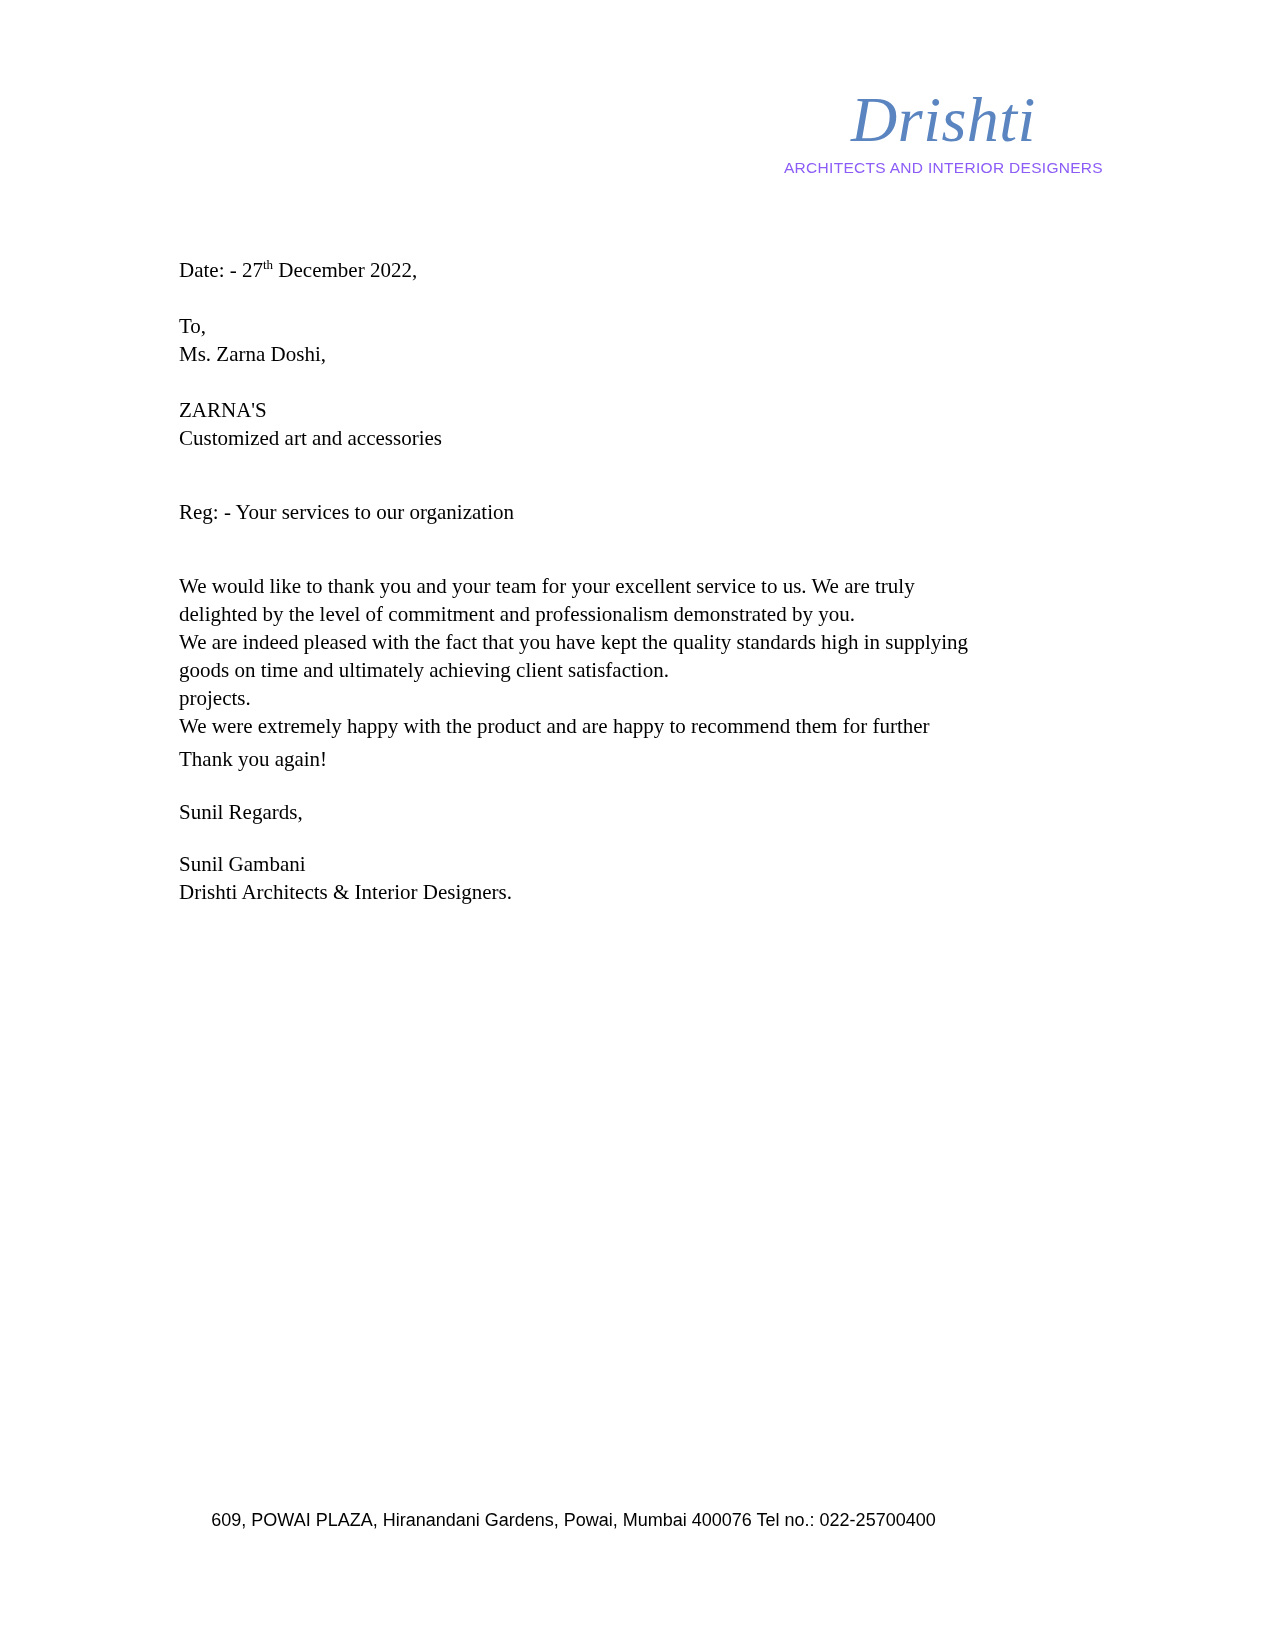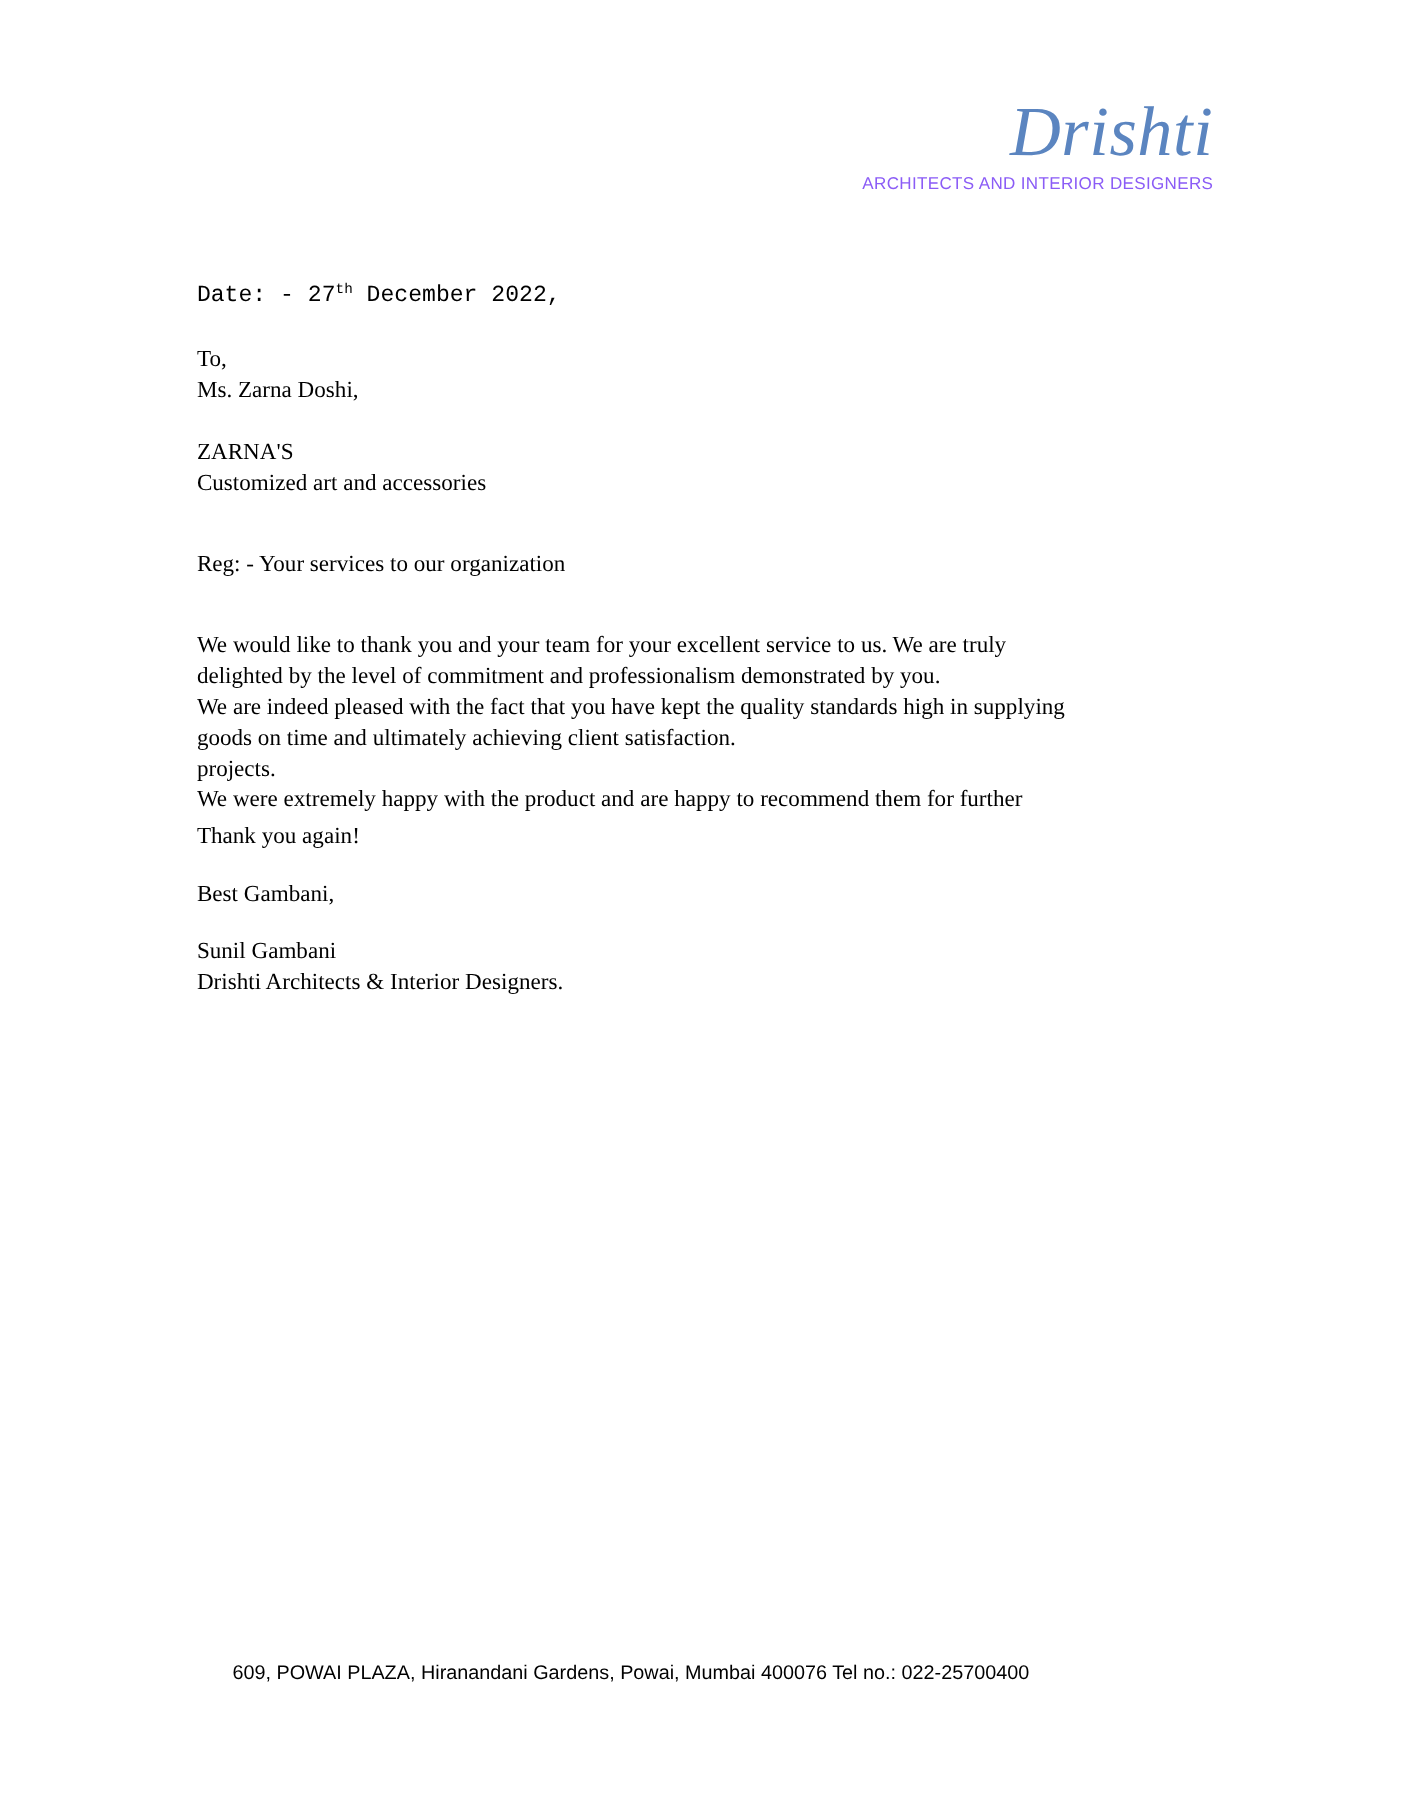--- a/index.html
+++ b/index.html
@@ -12,21 +12,21 @@
   .page {
     position:relative;
     width:1275px; height:1650px;
     background:#ffffff;
     overflow:hidden;
   }
   
   .header {
     position:absolute;
     top:88px; right:172px;
-    text-align:right;
+    text-align:center;
   }
   .logo {
     font-family:"Liberation Serif", serif;
     font-style:italic;
     font-size:64px;
     line-height:1.0;
     letter-spacing:0.5px;
   }
   .tagline {
     margin-top:7px;
@@ -36,21 +36,21 @@
     color:#8b5cf6;
   }
   
   .block {
     position:absolute;
     left:179px;
     width:950px;
     font-size:21px;
     line-height:28px;
   }
-  .block-date      { top:256px;font-family:Liberation Mono, monospace; }
+  .block-date      { top:256px; }
   .block-to        { top:312px; }
   .block-company   { top:396px; }
   .block-subject   { top:498px; }
   .block-body      { top:572px; }
   .block-thanks    { top:745px; }
   .block-closing   { top:798px; }
   .block-signature { top:850px; }
   sup.ordinal {
     font-size:0.62em;
     vertical-align:super;
@@ -97,21 +97,21 @@
     <div>We would like to thank you and your team for your excellent service to us. We are truly</div>
     <div>delighted by the level of commitment and professionalism demonstrated by you.</div>
     <div>We are indeed pleased with the fact that you have kept the quality standards high in supplying</div>
     <div>goods on time and ultimately achieving client satisfaction.</div>
     <div>projects.</div>
     <div>We were extremely happy with the product and are happy to recommend them for further</div>
   </div>
 
   <div class="block block-thanks">Thank you again!</div>
 
-  <div class="block block-closing">Best Gambani,</div>
+  <div class="block block-closing">Sunil Regards,</div>
 
   <div class="block block-signature">
     <div>Sunil Gambani</div>
     <div>Drishti Architects &amp; Interior Designers.</div>
   </div>
 
   <div class="footer">609, POWAI PLAZA, Hiranandani Gardens, Powai, Mumbai 400076 Tel no.: 022-25700400</div>
 
 </div>
 

